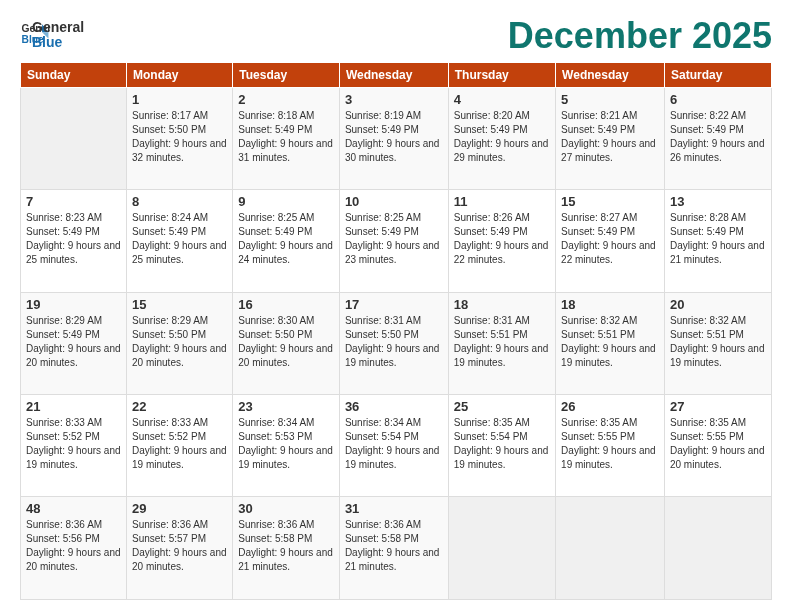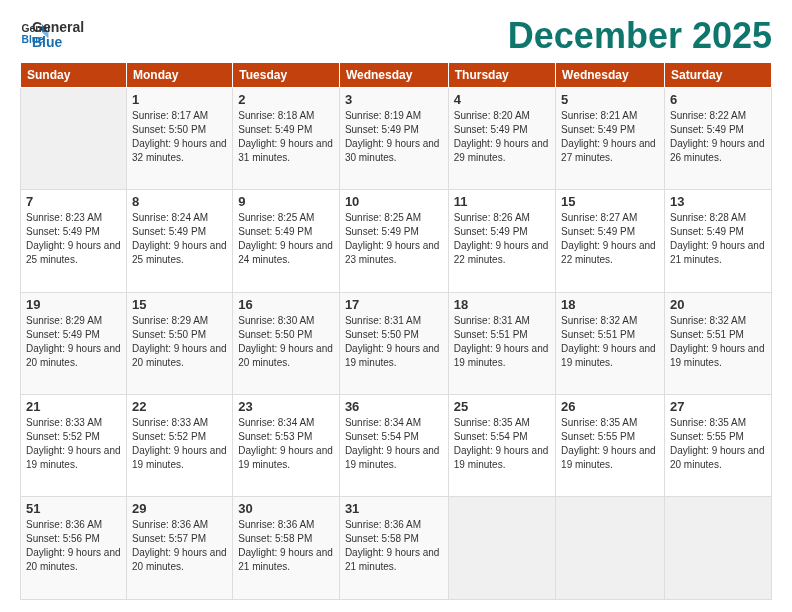--- a/index.html
+++ b/index.html
@@ -152,21 +152,21 @@
         <tr>
           <td><span class="day-number">21</span><span class="day-info">Sunrise: 8:33 AM<br>Sunset: 5:52 PM<br>Daylight: 9 hours and 19 minutes.</span></td>
           <td><span class="day-number">22</span><span class="day-info">Sunrise: 8:33 AM<br>Sunset: 5:52 PM<br>Daylight: 9 hours and 19 minutes.</span></td>
           <td><span class="day-number">23</span><span class="day-info">Sunrise: 8:34 AM<br>Sunset: 5:53 PM<br>Daylight: 9 hours and 19 minutes.</span></td>
           <td><span class="day-number">36</span><span class="day-info">Sunrise: 8:34 AM<br>Sunset: 5:54 PM<br>Daylight: 9 hours and 19 minutes.</span></td>
           <td><span class="day-number">25</span><span class="day-info">Sunrise: 8:35 AM<br>Sunset: 5:54 PM<br>Daylight: 9 hours and 19 minutes.</span></td>
           <td><span class="day-number">26</span><span class="day-info">Sunrise: 8:35 AM<br>Sunset: 5:55 PM<br>Daylight: 9 hours and 19 minutes.</span></td>
           <td><span class="day-number">27</span><span class="day-info">Sunrise: 8:35 AM<br>Sunset: 5:55 PM<br>Daylight: 9 hours and 20 minutes.</span></td>
         </tr>
         <tr>
-          <td><span class="day-number">51</span><span class="day-info">Sunrise: 8:36 AM<br>Sunset: 5:56 PM<br>Daylight: 9 hours and 20 minutes.</span></td>
+          <td><span class="day-number">48</span><span class="day-info">Sunrise: 8:36 AM<br>Sunset: 5:56 PM<br>Daylight: 9 hours and 20 minutes.</span></td>
           <td><span class="day-number">29</span><span class="day-info">Sunrise: 8:36 AM<br>Sunset: 5:57 PM<br>Daylight: 9 hours and 20 minutes.</span></td>
           <td><span class="day-number">30</span><span class="day-info">Sunrise: 8:36 AM<br>Sunset: 5:58 PM<br>Daylight: 9 hours and 21 minutes.</span></td>
           <td><span class="day-number">31</span><span class="day-info">Sunrise: 8:36 AM<br>Sunset: 5:58 PM<br>Daylight: 9 hours and 21 minutes.</span></td>
           <td class="empty">&nbsp;</td>
           <td class="empty">&nbsp;</td>
           <td class="empty">&nbsp;</td>
         </tr>
       </tbody>
   </table>
 </div>

